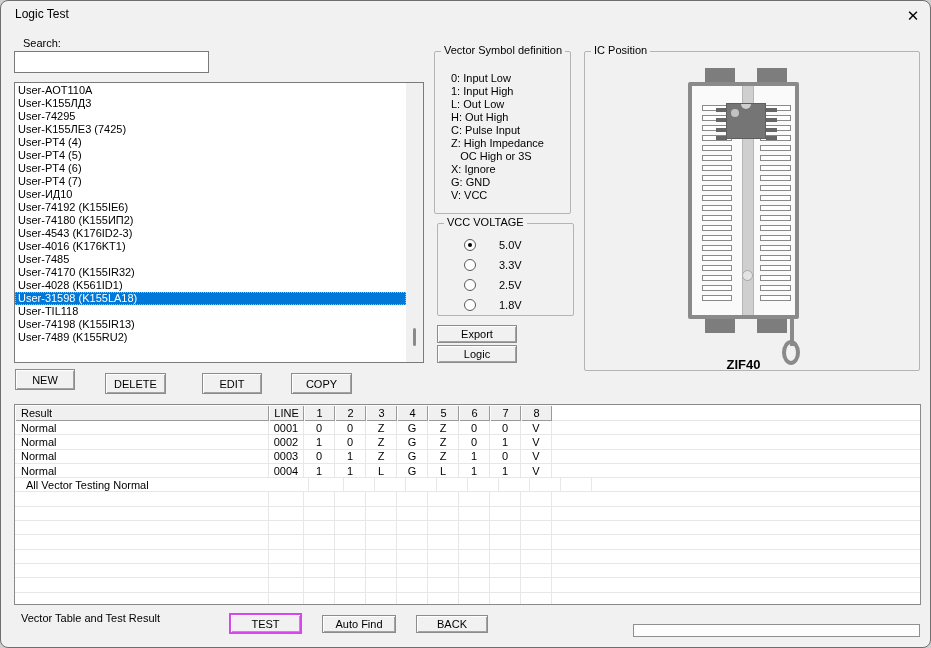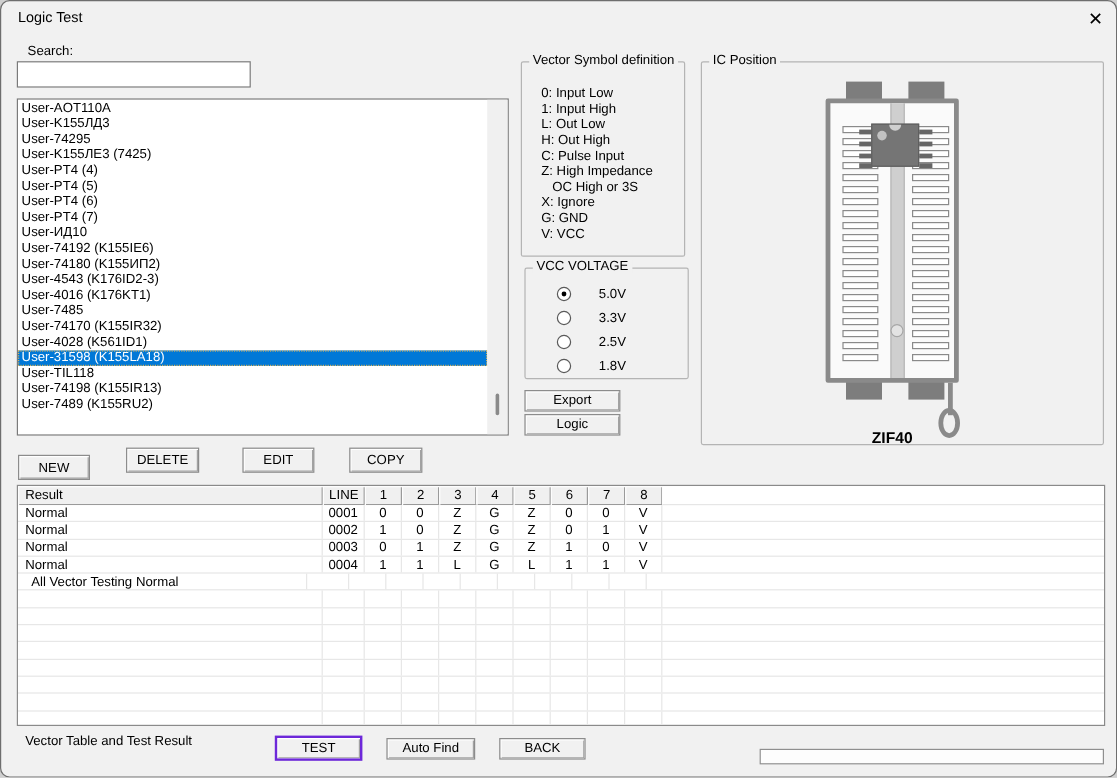--- a/index.html
+++ b/index.html
@@ -15,21 +15,21 @@
   .close-btn{left:899px;top:3px;width:26px;height:24px;display:flex;align-items:center;justify-content:center;font-size:15px;cursor:default;}
   
   .sunken{background:#fff;border:1px solid #7a7a7a;}
   
   .btn{
     background:#f1f1f1;border:1px solid #8c8c8c;
     box-shadow:inset 1px 1px 0 #ffffff,inset -1px -1px 0 #a2a2a2;
     display:flex;align-items:center;justify-content:center;
     font-size:11px;cursor:default;
   }
-  .btn-default{border:2px solid #6d28d9;}
+  .btn-default{border:2px solid #d946ef;}
   
   .group{border:1px solid #b4b4b4;border-radius:2px;}
   .group-label{position:absolute;top:-8px;left:6px;background:#f1f1f1;padding:0 3px;white-space:nowrap;}
   
   .listbox{left:13px;top:81px;width:410px;height:281px;overflow:hidden;}
   .list-items{position:absolute;left:0;top:1px;right:17px;}
   .list-item{height:13px;line-height:13px;padding-left:3px;white-space:nowrap;overflow:hidden;}
   .list-item.selected{background:#0078d7;color:#fff;outline:1px dotted #d9b35a;outline-offset:-1px;}
   .scroll-track{position:absolute;right:0;top:0;bottom:0;width:17px;background:#f0f0f0;}
   .scroll-thumb{position:absolute;right:7px;top:245px;width:3px;height:18px;background:#8a8a8a;border-radius:2px;}
@@ -100,21 +100,21 @@
         <div class="list-item selected">User-31598 (K155LA18)</div>
         <div class="list-item">User-TIL118</div>
         <div class="list-item">User-74198 (K155IR13)</div>
         <div class="list-item">User-7489 (K155RU2)</div>
       </div>
     <div class="scroll-track">
       <div class="scroll-thumb"></div>
     </div>
   </div>
 
-  <div class="abs btn" style="left:14px;top:378px;width:60px;height:21px;">NEW</div>
+  <div class="abs btn" style="left:14px;top:368px;width:60px;height:21px;">NEW</div>
   <div class="abs btn" style="left:104px;top:372px;width:61px;height:21px;">DELETE</div>
   <div class="abs btn" style="left:201px;top:372px;width:60px;height:21px;">EDIT</div>
   <div class="abs btn" style="left:290px;top:372px;width:61px;height:21px;">COPY</div>
 
   <div class="abs group" style="left:433px;top:50px;width:137px;height:163px;">
     <div class="group-label">Vector Symbol definition</div>
     <div style="position:absolute;left:16px;top:20px;">
         <div class="vs-line">0: Input Low</div>
         <div class="vs-line">1: Input High</div>
         <div class="vs-line">L: Out Low</div>
@@ -286,21 +286,21 @@
           <div class="bc" style="width: 31px;">1</div>
           <div class="bc" style="width: 31px;">L</div>
           <div class="bc" style="width: 31px;">G</div>
           <div class="bc" style="width: 31px;">L</div>
           <div class="bc" style="width: 31px;">1</div>
           <div class="bc" style="width: 31px;">1</div>
           <div class="bc" style="width: 31px;">V</div>
           <div class="bc filler"></div>
         </div>
         <div class="trow brow">
-          <div class="bc result" style="width: 241px; padding-left: 11px;">All Vector Testing Normal</div>
+          <div class="bc result" style="width: 294px; padding-left: 11px;">All Vector Testing Normal</div>
           <div class="bc" style="width: 35px;"></div>
           <div class="bc" style="width: 31px;"></div>
           <div class="bc" style="width: 31px;"></div>
           <div class="bc" style="width: 31px;"></div>
           <div class="bc" style="width: 31px;"></div>
           <div class="bc" style="width: 31px;"></div>
           <div class="bc" style="width: 31px;"></div>
           <div class="bc" style="width: 31px;"></div>
           <div class="bc" style="width: 31px;"></div>
           <div class="bc filler"></div>

